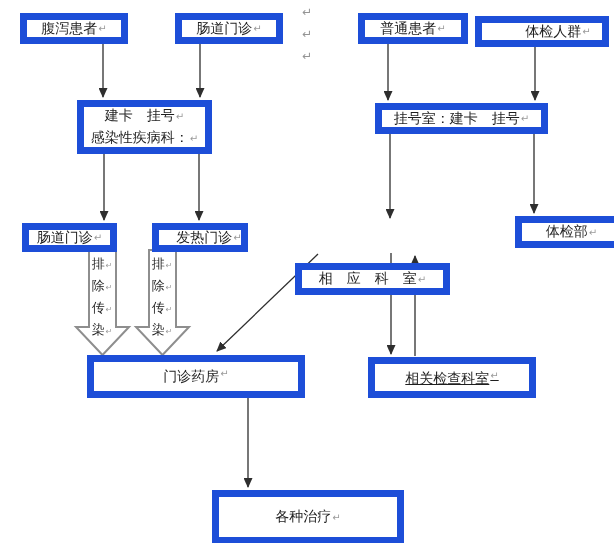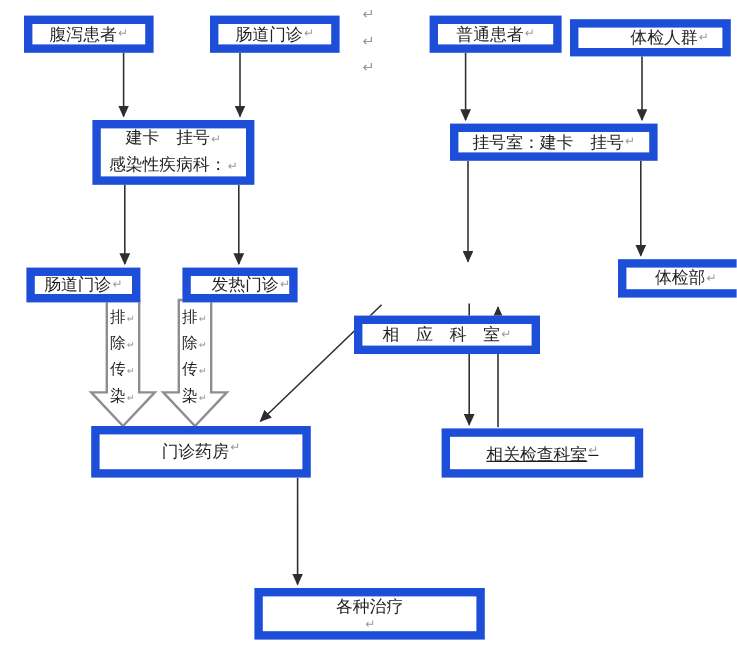--- a/index.html
+++ b/index.html
@@ -122,24 +122,24 @@
     <div class="vrow"><span>传</span><span class="rm">↵</span></div>
     <div class="vrow"><span>染</span><span class="rm">↵</span></div>
   </div>
   <div class="vlabel" style="left:151px;top:253px;">
     <div class="vrow"><span>排</span><span class="rm">↵</span></div>
     <div class="vrow"><span>除</span><span class="rm">↵</span></div>
     <div class="vrow"><span>传</span><span class="rm">↵</span></div>
     <div class="vrow"><span>染</span><span class="rm">↵</span></div>
   </div>
 
-  <div class="box top-align" style="left:76px;top:355px;width:183px;height:43px;">
+  <div class="box top-align" style="left:87px;top:355px;width:218px;height:43px;">
     <span>门诊药房</span><span class="rm">↵</span>
   </div>
   <div class="box top-align" style="left:368px;top:357px;width:168px;height:41px;text-decoration:underline;">
     <span>相关检查科室</span><span class="rm">↵</span>
   </div>
 
-  <div class="box" style="left:212px;top:490px;width:192px;height:43px;flex-direction:column;">
+  <div class="box" style="left:212px;top:490px;width:192px;height:54px;">
     <span>各种治疗</span><span class="rm">↵</span>
   </div>
 
 </div>
 
 </body></html>

